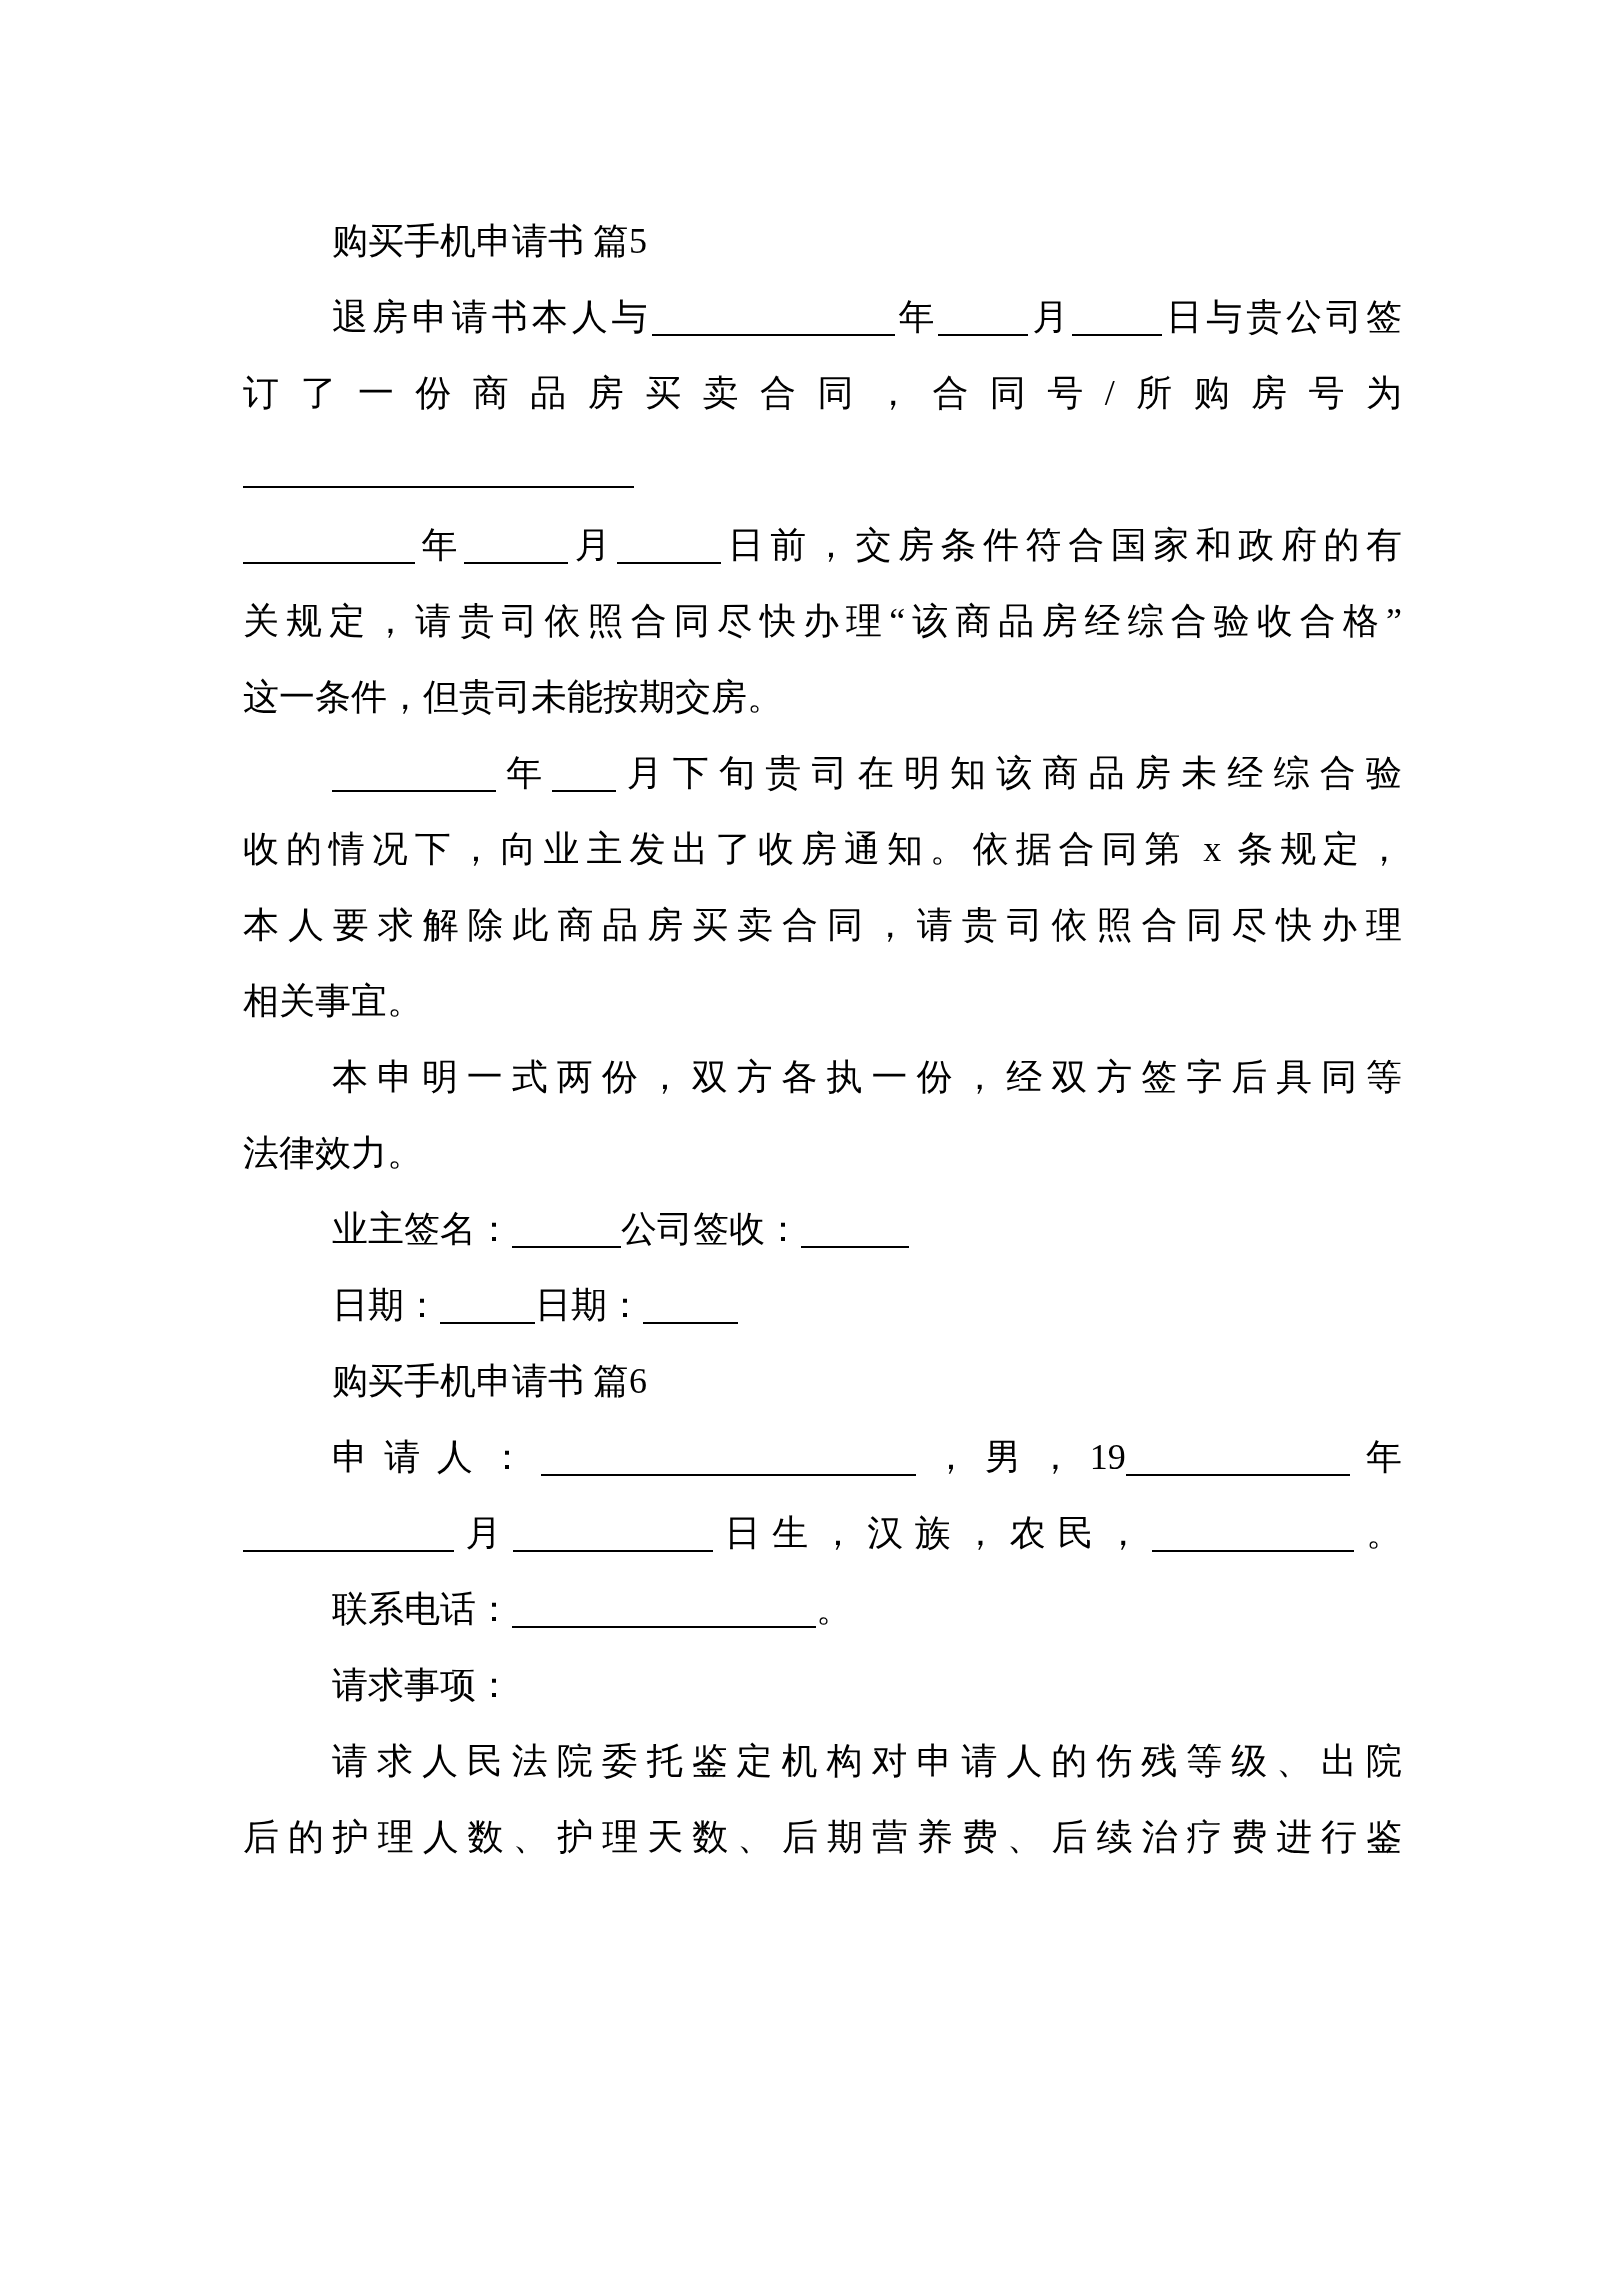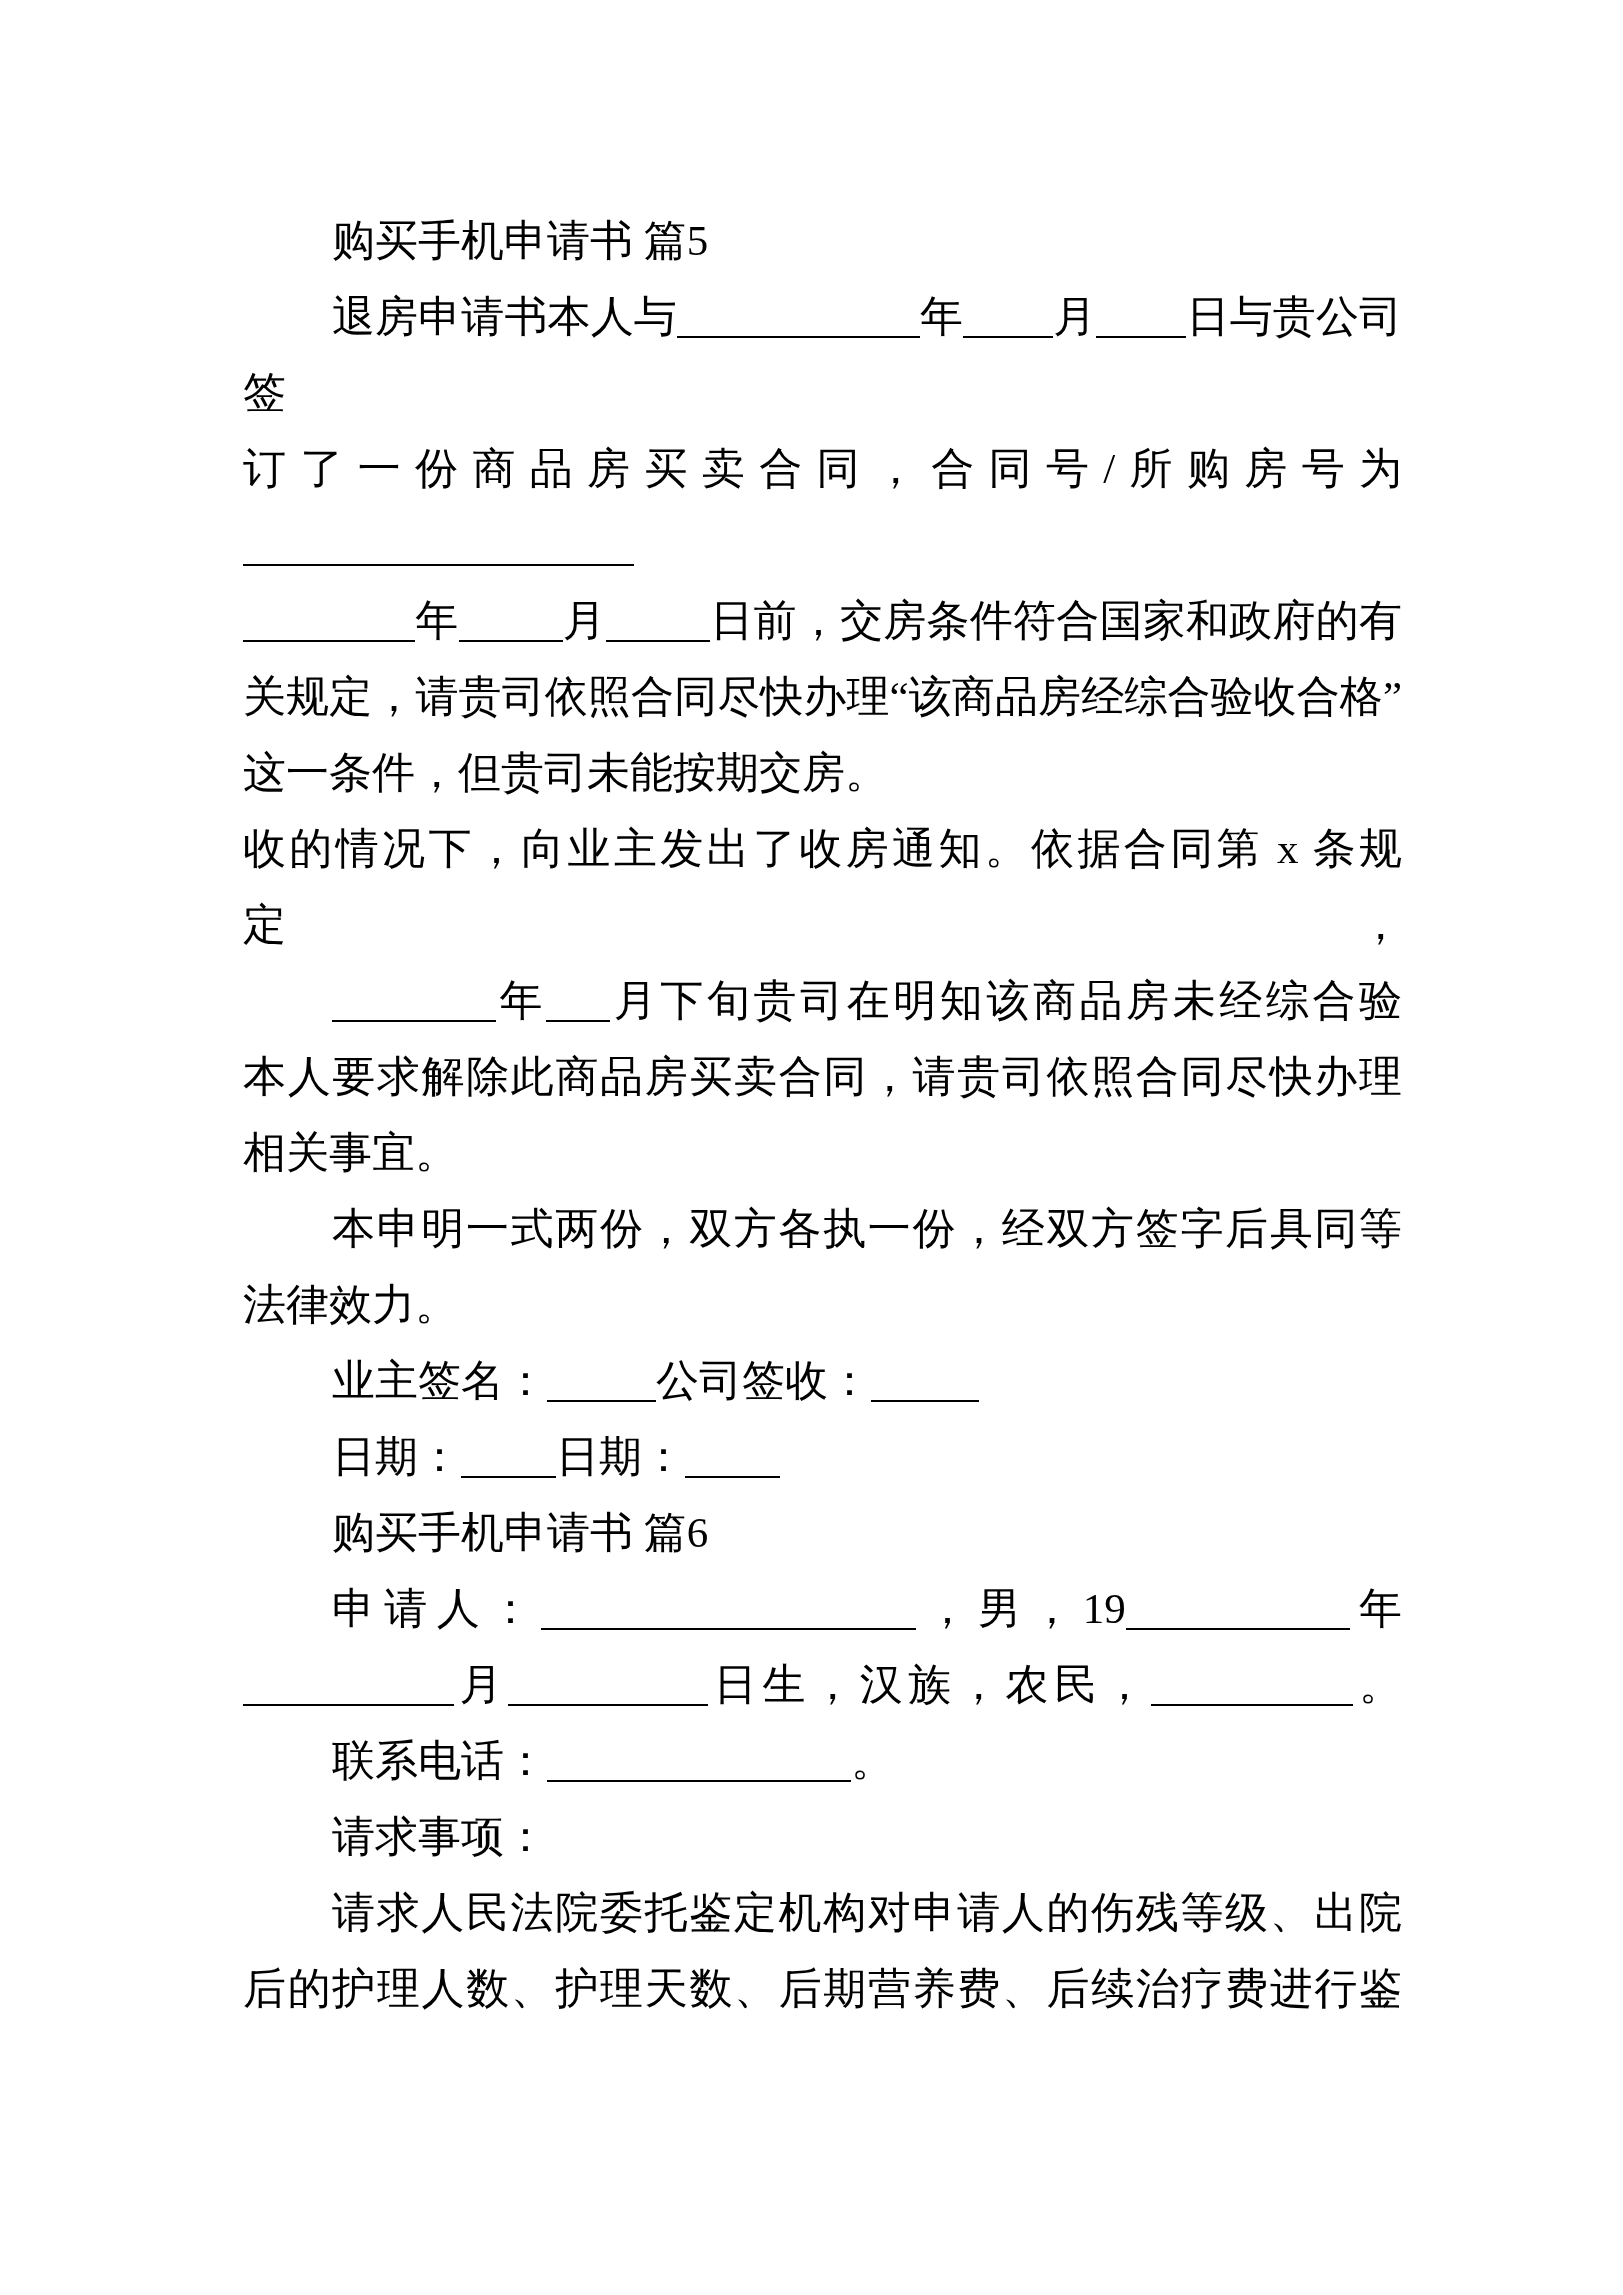--- a/index.html
+++ b/index.html
@@ -14,21 +14,21 @@
     font-family: "Liberation Serif", "DejaVu Serif", serif;
     color: #000000;
   }
   .doc-body {
     position: absolute;
     left: 243px;
     top: 203px;
     width: 1159px;
   }
   .line {
-    font-size: 43px;
+    font-size: 36px;
     line-height: 76px;
     white-space: normal;
     text-align: left;
   }
   .line.indent {
     text-indent: 89px;
   }
   .line.justify {
     text-align: justify;
     text-align-last: justify;
@@ -48,22 +48,22 @@
 <body>
 
 <div class="doc-body">
     <div class="line indent"><span class="run">购买手机申请书 篇5</span></div>
     <div class="line indent justify"><span class="run">退房申请书本人与</span><span class="blank" style="width: 243px;"></span><span class="run">年</span><span class="blank" style="width: 90px;"></span><span class="run">月</span><span class="blank" style="width: 90px;"></span><span class="run">日与贵公司签</span></div>
     <div class="line justify"><span class="run">订了一份商品房买卖合同，合同号/所购房号为</span></div>
     <div class="line justify"><span class="blank" style="width: 391px;"></span></div>
     <div class="line justify"><span class="blank" style="width: 172px;"></span><span class="run">年</span><span class="blank" style="width: 104px;"></span><span class="run">月</span><span class="blank" style="width: 104px;"></span><span class="run">日前，交房条件符合国家和政府的有</span></div>
     <div class="line justify"><span class="run">关规定，请贵司依照合同尽快办理“该商品房经综合验收合格”</span></div>
     <div class="line"><span class="run">这一条件，但贵司未能按期交房。</span></div>
+    <div class="line indent justify"><span class="blank" style="width: 164px;"></span><span class="run">年</span><span class="blank" style="width: 64px;"></span><span class="run">月下旬贵司在明知该商品房未经综合验</span></div>
     <div class="line justify"><span class="run">收的情况下，向业主发出了收房通知。依据合同第 x 条规定，</span></div>
-    <div class="line indent justify"><span class="blank" style="width: 164px;"></span><span class="run">年</span><span class="blank" style="width: 64px;"></span><span class="run">月下旬贵司在明知该商品房未经综合验</span></div>
     <div class="line justify"><span class="run">本人要求解除此商品房买卖合同，请贵司依照合同尽快办理</span></div>
     <div class="line"><span class="run">相关事宜。</span></div>
     <div class="line indent justify"><span class="run">本申明一式两份，双方各执一份，经双方签字后具同等</span></div>
     <div class="line"><span class="run">法律效力。</span></div>
     <div class="line indent"><span class="run">业主签名：</span><span class="blank" style="width: 109px;"></span><span class="run">公司签收：</span><span class="blank" style="width: 108px;"></span></div>
     <div class="line indent"><span class="run">日期：</span><span class="blank" style="width: 95px;"></span><span class="run">日期：</span><span class="blank" style="width: 95px;"></span></div>
     <div class="line indent"><span class="run">购买手机申请书 篇6</span></div>
     <div class="line indent justify"><span class="run">申请人：</span><span class="blank" style="width: 375px;"></span><span class="run">，男，19</span><span class="blank" style="width: 224px;"></span><span class="run">年</span></div>
     <div class="line justify"><span class="blank" style="width: 211px;"></span><span class="run">月</span><span class="blank" style="width: 200px;"></span><span class="run">日生，汉族，农民，</span><span class="blank" style="width: 202px;"></span><span class="run">。</span></div>
     <div class="line indent"><span class="run">联系电话：</span><span class="blank" style="width: 304px;"></span><span class="run">。</span></div>

